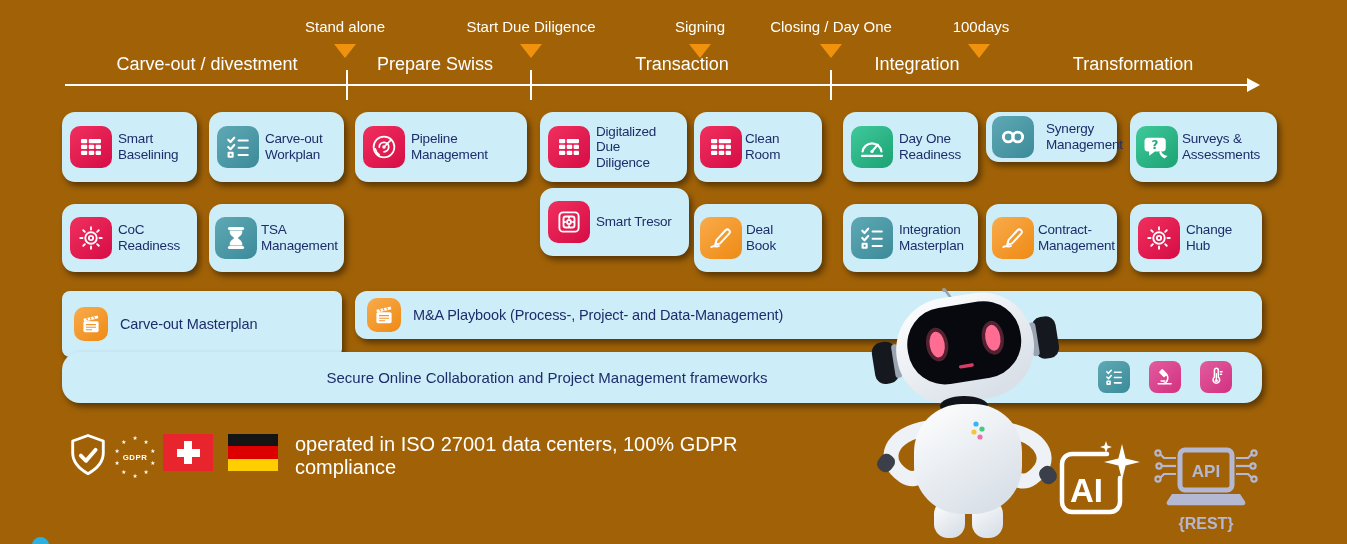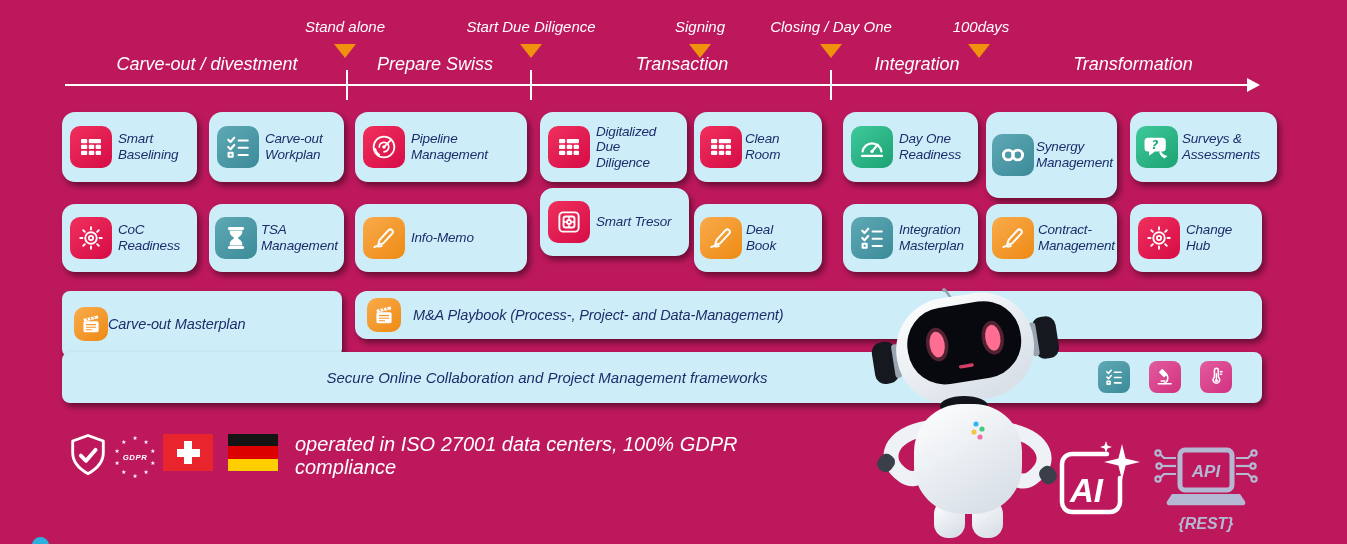--- a/index.html
+++ b/index.html
@@ -1,17 +1,17 @@
 <!DOCTYPE html>
 <html><head>
 <meta charset="utf-8">
 <style>
   html,body{margin:0;padding:0;background:#000;}
-  .stage{position:relative;width:1347px;height:544px;background:#be185d;overflow:hidden;
-         font-family:"Liberation Sans",sans-serif;font-style:italic;}
+  .stage{position:relative;width:1347px;height:544px;background:#a16207;overflow:hidden;
+         font-family:"Liberation Sans",sans-serif;}
   
   .ms-label{position:absolute;top:18px;transform:translateX(-50%);color:#fff;font-size:15px;white-space:nowrap;}
   .ms-tri{position:absolute;top:44px;transform:translateX(-50%);width:0;height:0;
           border-left:11px solid transparent;border-right:11px solid transparent;border-top:14px solid #f0920d;}
   .phase-label{position:absolute;top:54px;transform:translateX(-50%);color:#fff;font-size:18px;white-space:nowrap;}
   .tl-line{position:absolute;left:65px;top:84px;width:1184px;height:2px;background:#fff;}
   .tl-arrow{position:absolute;left:1247px;top:78px;width:0;height:0;
             border-left:13px solid #fff;border-top:7px solid transparent;border-bottom:7px solid transparent;}
   .tl-tick{position:absolute;top:70px;width:2px;height:30px;background:#fff;}
   
@@ -221,21 +221,21 @@
     <span class="clabel">Clean Room</span>
   </div>
   <div class="card" style="left:843px;top:112px;width:135px;height:70px">
     <span class="tile tile-l t-green">
         <svg width="30" height="30">
           <use href="#i-gauge"></use>
         </svg>
       </span>
     <span class="clabel">Day One Readiness</span>
   </div>
-  <div class="card" style="left:986px;top:112px;width:131px;height:86px;padding-left:6px;gap:2px">
+  <div class="card" style="left:986px;top:112px;width:131px;height:50px;padding-left:6px;gap:12px">
     <span class="tile tile-l t-teal">
         <svg width="30" height="30">
           <use href="#i-infinity"></use>
         </svg>
       </span>
     <span class="clabel">Synergy Management</span>
   </div>
   <div class="card" style="left:1130px;top:112px;width:147px;height:70px;padding-left:6px;gap:4px">
     <span class="tile tile-l t-green">
         <svg width="30" height="30">
@@ -254,28 +254,20 @@
     <span class="clabel">CoC Readiness</span>
   </div>
   <div class="card" style="left:209px;top:204px;width:135px;height:68px;padding-left:6px;gap:4px">
     <span class="tile tile-l t-teal">
         <svg width="30" height="30">
           <use href="#i-hourglass"></use>
         </svg>
       </span>
     <span class="clabel">TSA Management</span>
   </div>
-  <div class="card" style="left:355px;top:204px;width:172px;height:68px">
-    <span class="tile tile-l t-orange">
-        <svg width="30" height="30">
-          <use href="#i-pen"></use>
-        </svg>
-      </span>
-    <span class="clabel">Info-Memo</span>
-  </div>
   <div class="card" style="left:540px;top:188px;width:149px;height:68px">
     <span class="tile tile-l t-red">
         <svg width="30" height="30">
           <use href="#i-safe"></use>
         </svg>
       </span>
     <span class="clabel">Smart Tresor</span>
   </div>
   <div class="card" style="left:694px;top:204px;width:128px;height:68px;padding-left:6px;gap:4px">
     <span class="tile tile-l t-orange">
@@ -303,38 +295,38 @@
   </div>
   <div class="card" style="left:1130px;top:204px;width:132px;height:68px">
     <span class="tile tile-l t-red">
         <svg width="30" height="30">
           <use href="#i-gear"></use>
         </svg>
       </span>
     <span class="clabel">Change Hub</span>
   </div>
 
-  <div class="card" style="left:62px;top:291px;width:280px;height:66px;border-radius:8px;padding-left:12px;gap:0">
+  <div class="card" style="left:62px;top:291px;width:280px;height:66px;border-radius:8px;padding-left:12px;gap:12px">
     <span class="tile tile-m t-orange">
         <svg width="24" height="24">
           <use href="#i-clapper"></use>
         </svg>
       </span>
     <span class="wlabel">Carve-out Masterplan</span>
   </div>
   <div class="card" style="left:355px;top:291px;width:907px;height:48px;border-radius:12px;padding-left:12px;gap:12px">
     <span class="tile tile-m t-orange">
         <svg width="24" height="24">
           <use href="#i-clapper"></use>
         </svg>
       </span>
     <span class="wlabel">M&amp;A Playbook (Process-, Project- and Data-Management)</span>
   </div>
 
-  <div class="card" style="left:62px;top:352px;width:1200px;height:51px;border-radius:8px;padding:16px">
+  <div class="card" style="left:62px;top:352px;width:1200px;height:51px;border-radius:18px;padding:16px">
     <div class="bar-label">Secure Online Collaboration and Project Management frameworks</div>
     <span class="tile tile-s t-teal" style="position:absolute;left:1036px;top:9px">
         <svg width="22" height="22">
           <use href="#i-checklist"></use>
         </svg>
       </span>
     <span class="tile tile-s t-pink" style="position:absolute;left:1087px;top:9px">
         <svg width="22" height="22">
           <use href="#i-microscope"></use>
         </svg>

